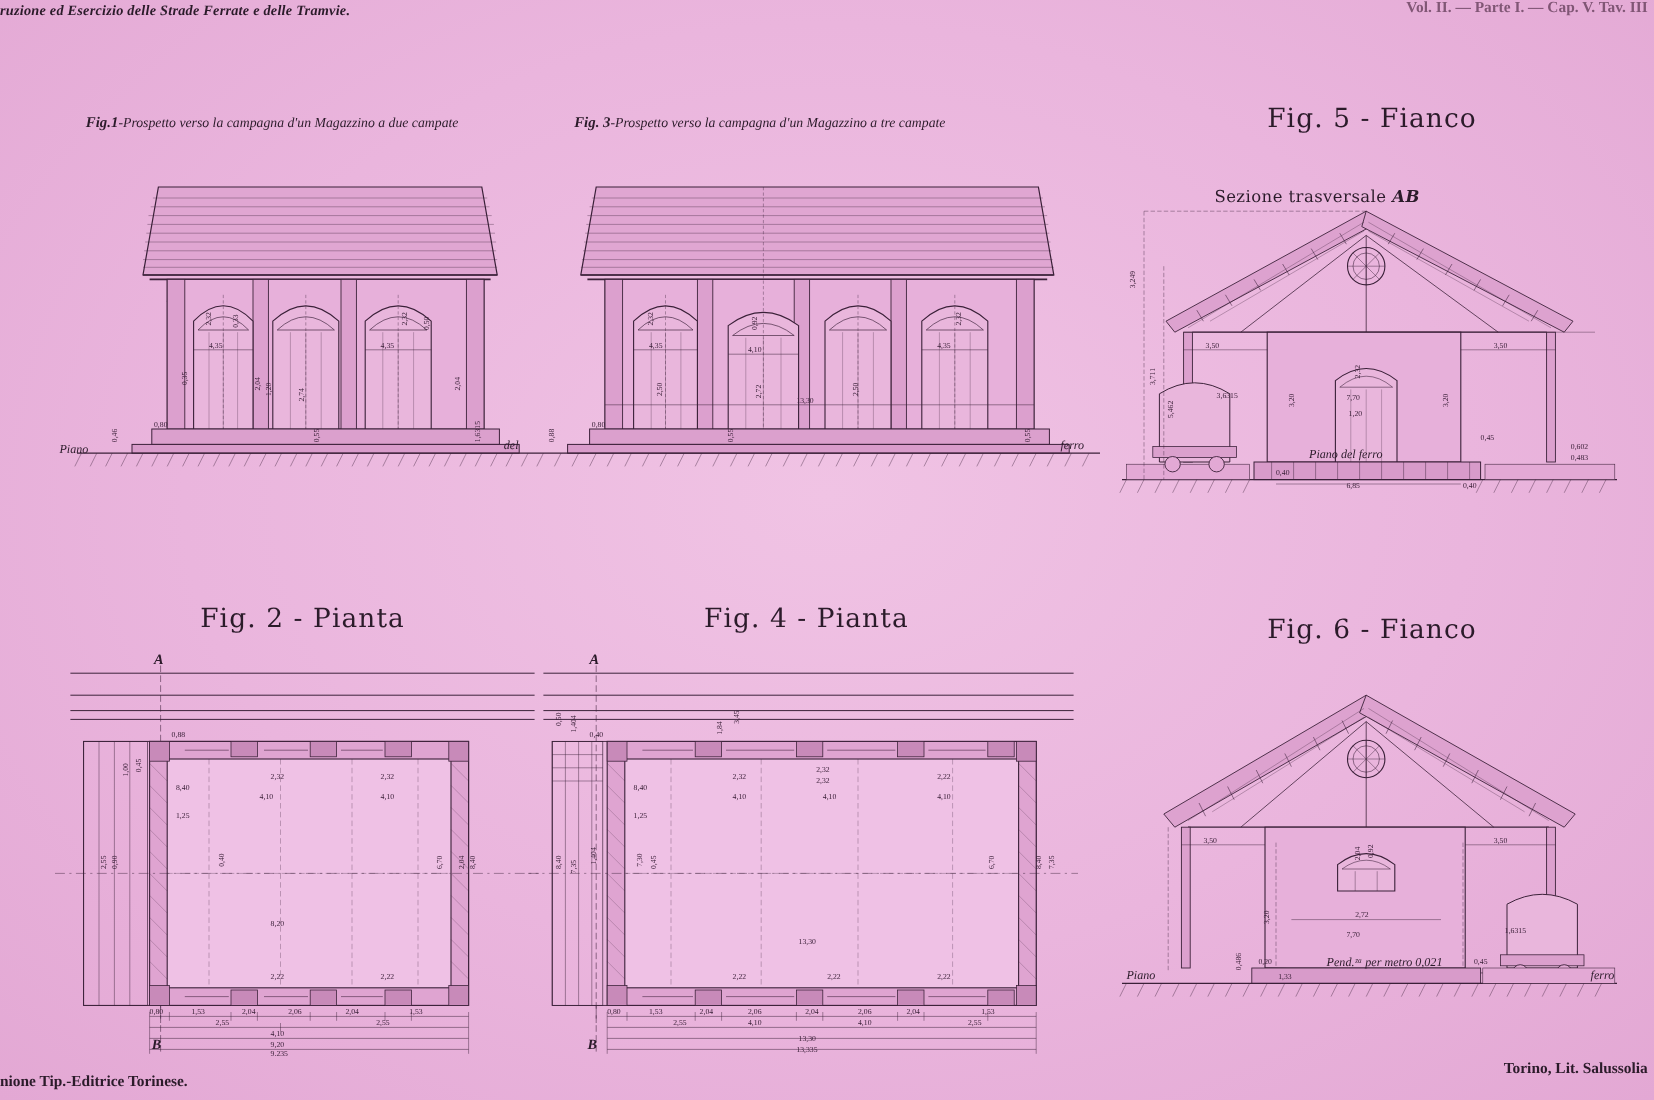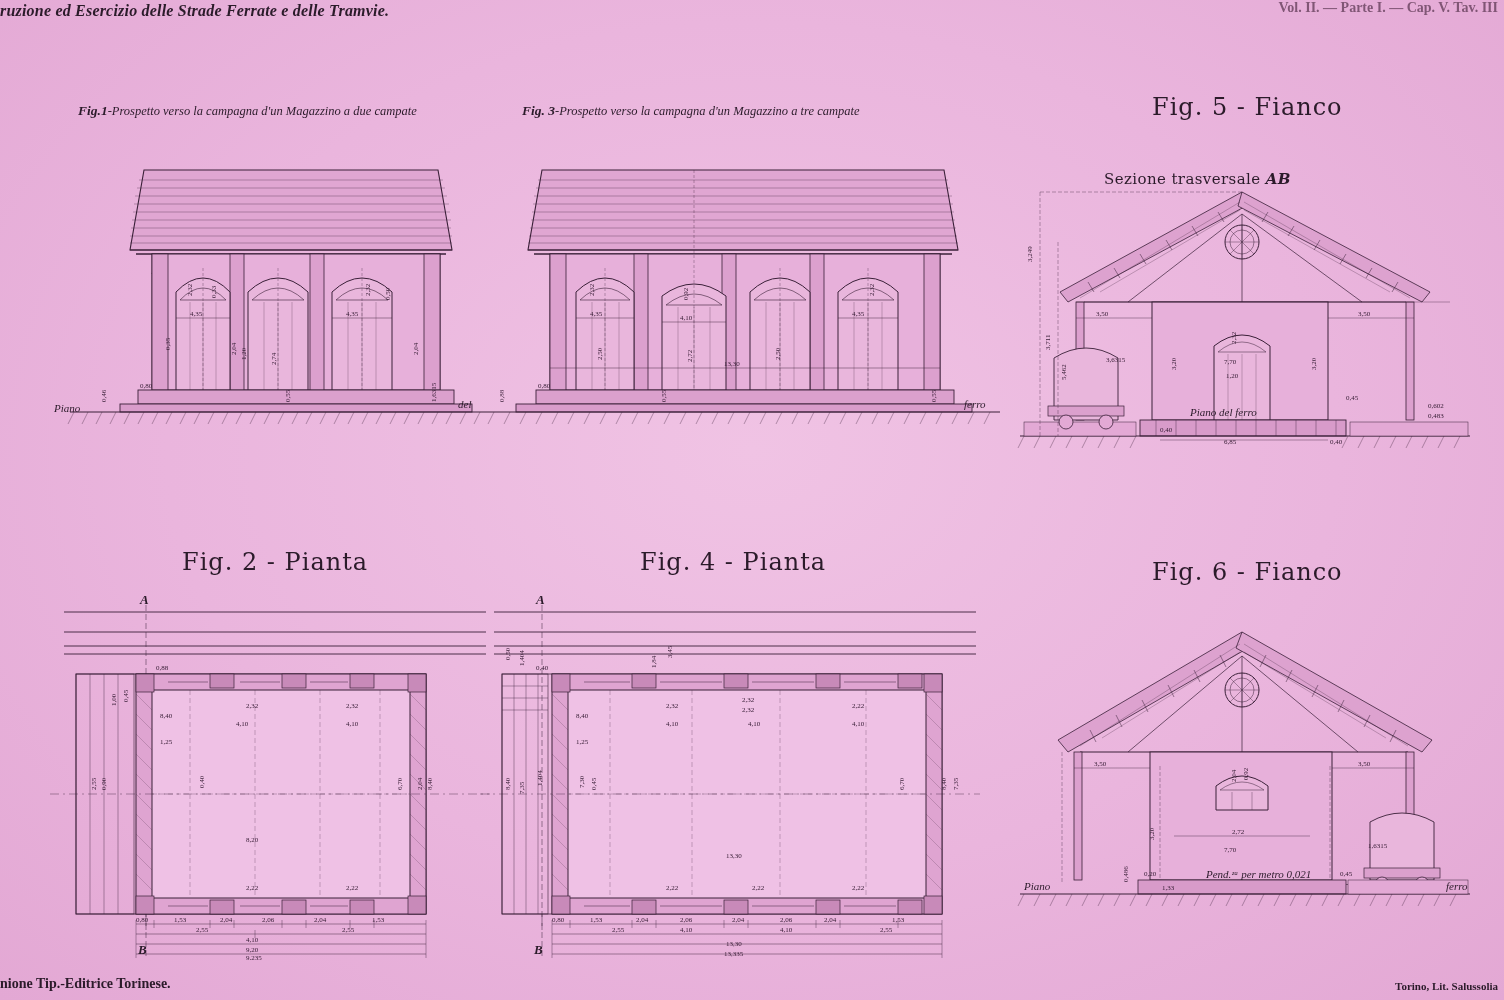--- a/index.html
+++ b/index.html
@@ -13,21 +13,21 @@
   }
   .page{
     position:absolute;inset:0;
     background:
       radial-gradient(ellipse at 50% 45%, #f0c3e4 0%, #eab5dd 55%, #e3a8d4 100%);
   }
   
   .abs{position:absolute;}
   .ital{font-style:italic;}
   .hdr-left{
-    left:0;top:2px;font-style:italic;font-weight:bold;font-size:16px;
+    left:0;top:2px;font-style:italic;font-weight:bold;font-size:13px;
     letter-spacing:.2px;
   }
   .hdr-right{
     right:6px;top:0px;font-weight:bold;font-size:14px;
     color:#5a3550;opacity:.72;
   }
   .main-title{
     left:0;right:0;top:40px;text-align:center;
     font-size:27px;letter-spacing:2.2px;
     font-family:"DejaVu Serif", serif;
@@ -42,21 +42,21 @@
     font-family:"DejaVu Serif", serif;
     font-size:24px;letter-spacing:1px;
   }
   .subcap{
     font-family:"DejaVu Serif", serif;font-size:15px;letter-spacing:.4px;
   }
   .footer-left{
     left:0;bottom:8px;font-weight:bold;font-size:14px;
   }
   .footer-right{
-    right:6px;bottom:8px;font-weight:bold;font-size:11px;
+    right:6px;bottom:20px;font-weight:bold;font-size:14px;
   }
   svg{display:block;}
   .dim{font-size:7px;font-family:"Liberation Serif",serif;fill:#3a2038;}
   .lbl{font-size:11px;font-style:italic;font-family:"Liberation Serif",serif;fill:#2b1b2a;}
   .lblb{font-size:13px;font-style:italic;font-weight:bold;font-family:"Liberation Serif",serif;fill:#2b1b2a;}
 </style>
 </head>
 <body>
 
 <div class="page">

